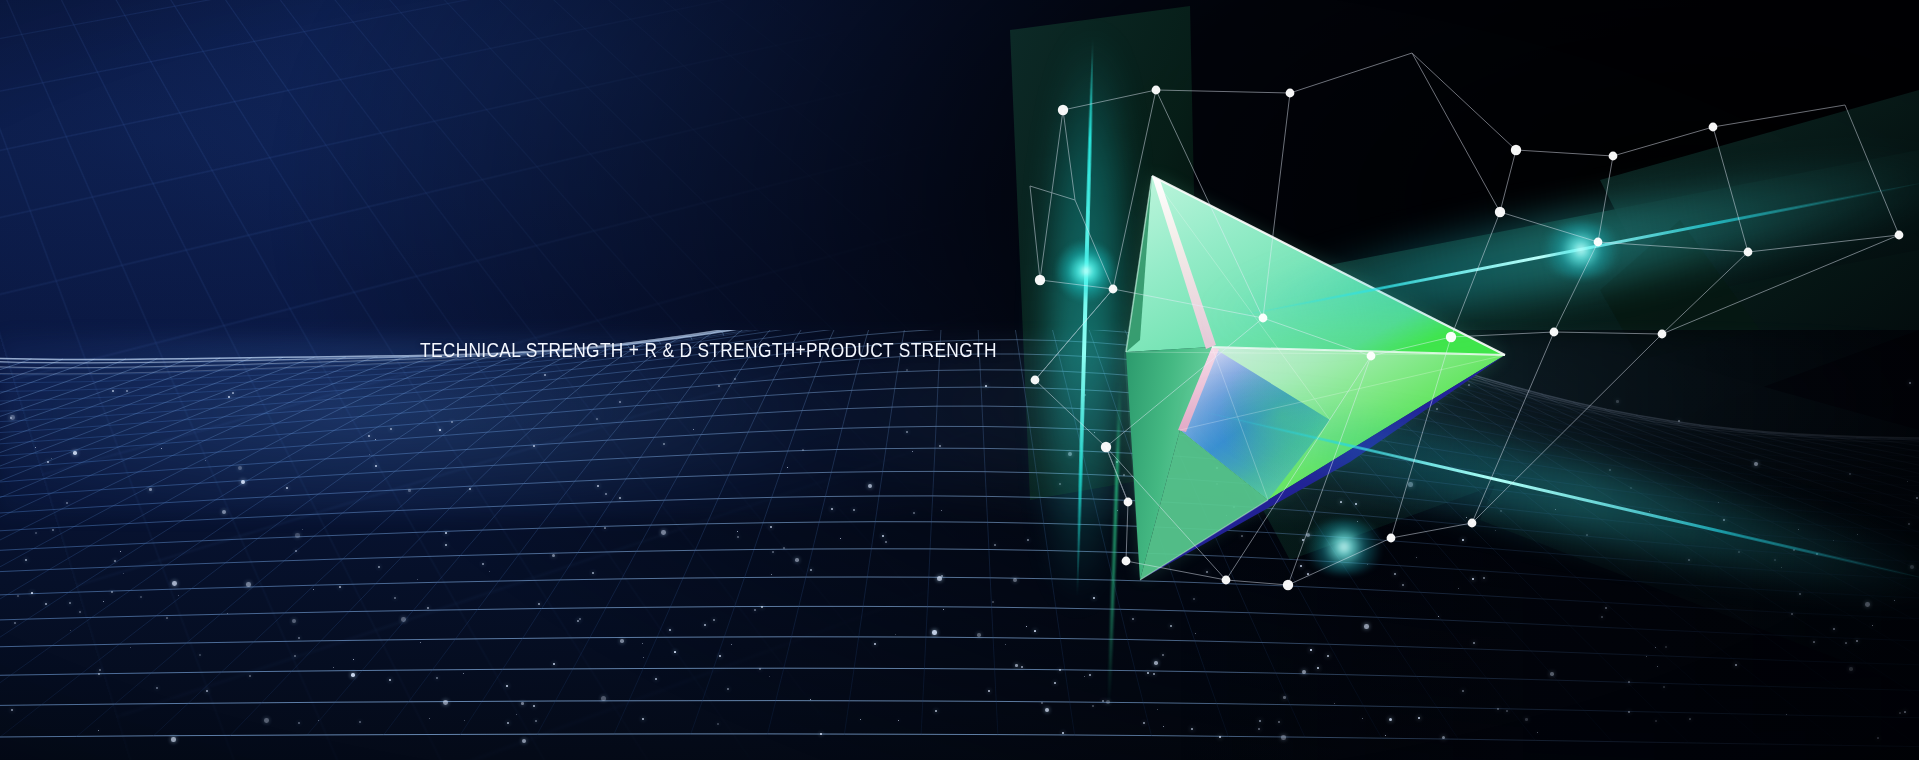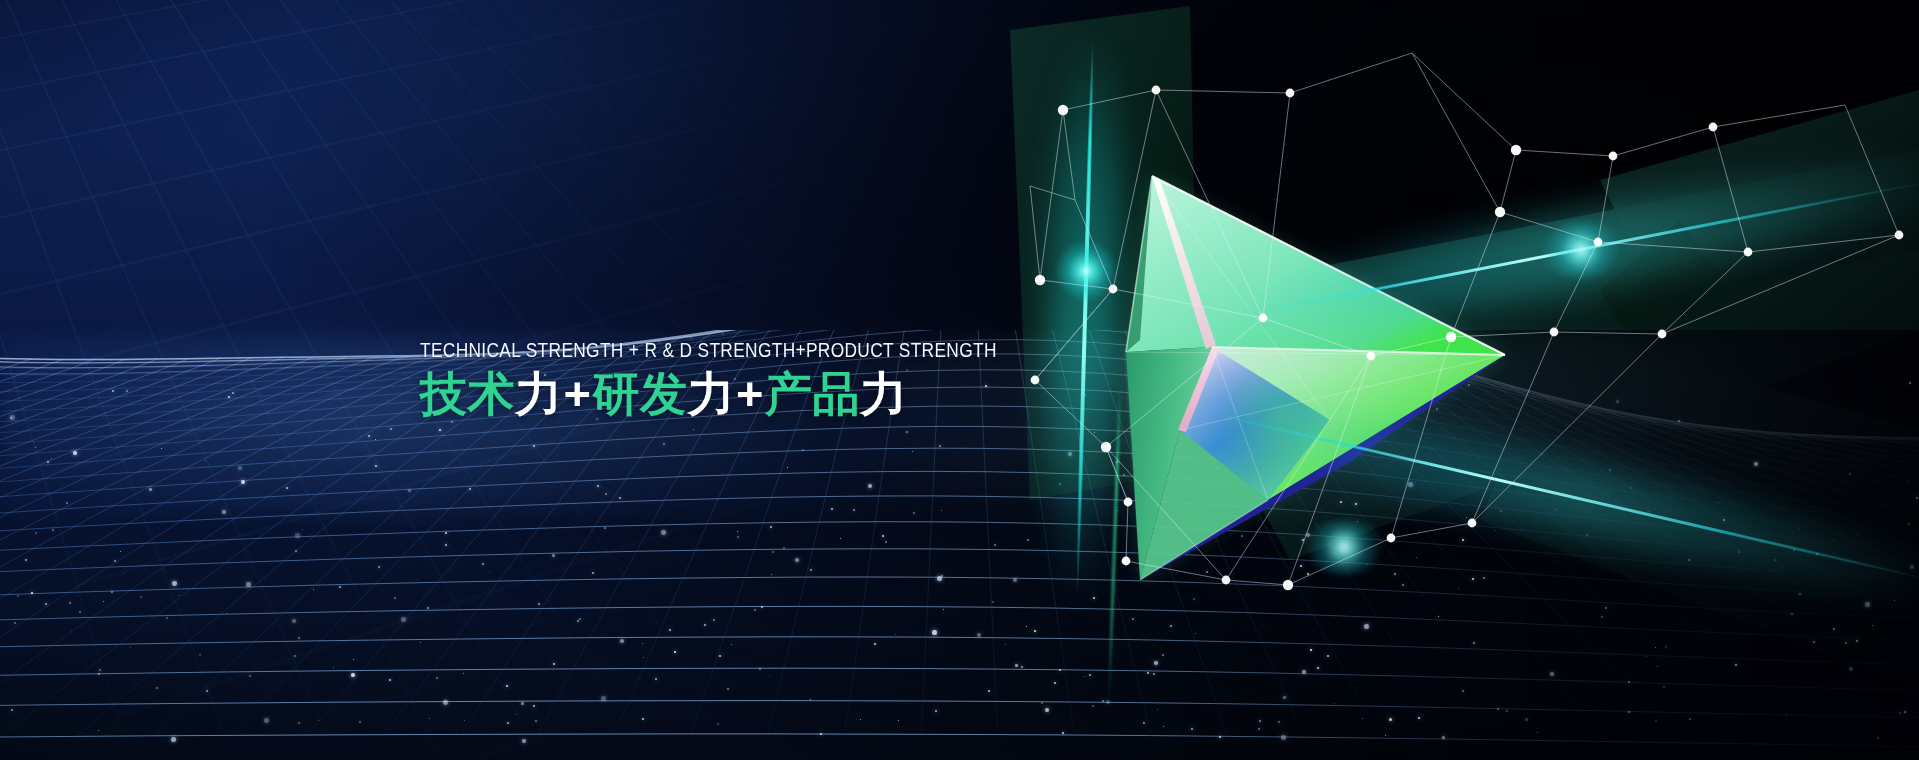--- a/index.html
+++ b/index.html
@@ -841,17 +841,16 @@
           <circle cx="1472" cy="523" r="4.4" fill="#ffffff" opacity="0.96"></circle>
           <circle cx="1040" cy="280" r="5.2" fill="#ffffff" opacity="0.96"></circle>
           <circle cx="1035" cy="380" r="4.4" fill="#ffffff" opacity="0.96"></circle>
           <circle cx="1063" cy="110" r="5.2" fill="#ffffff" opacity="0.96"></circle>
         </g>
     </svg>
   </div>
 
   <div id="headline">
     <div id="eyebrow">TECHNICAL STRENGTH + R &amp; D STRENGTH+PRODUCT STRENGTH</div>
-    <div id="title"><span class="seg-green">技术</span><span class="seg-white">力</span><span class="seg-plus">+</span><span class="seg-green">研发</span><span class="seg-white">力</span><span class="seg-plus">+</span><span class="seg-green">产品</span><span class="seg-white">力</span></div>
   </div>
 
   <div class="layer" id="vignette"></div>
 </div>
 
 </body></html>

